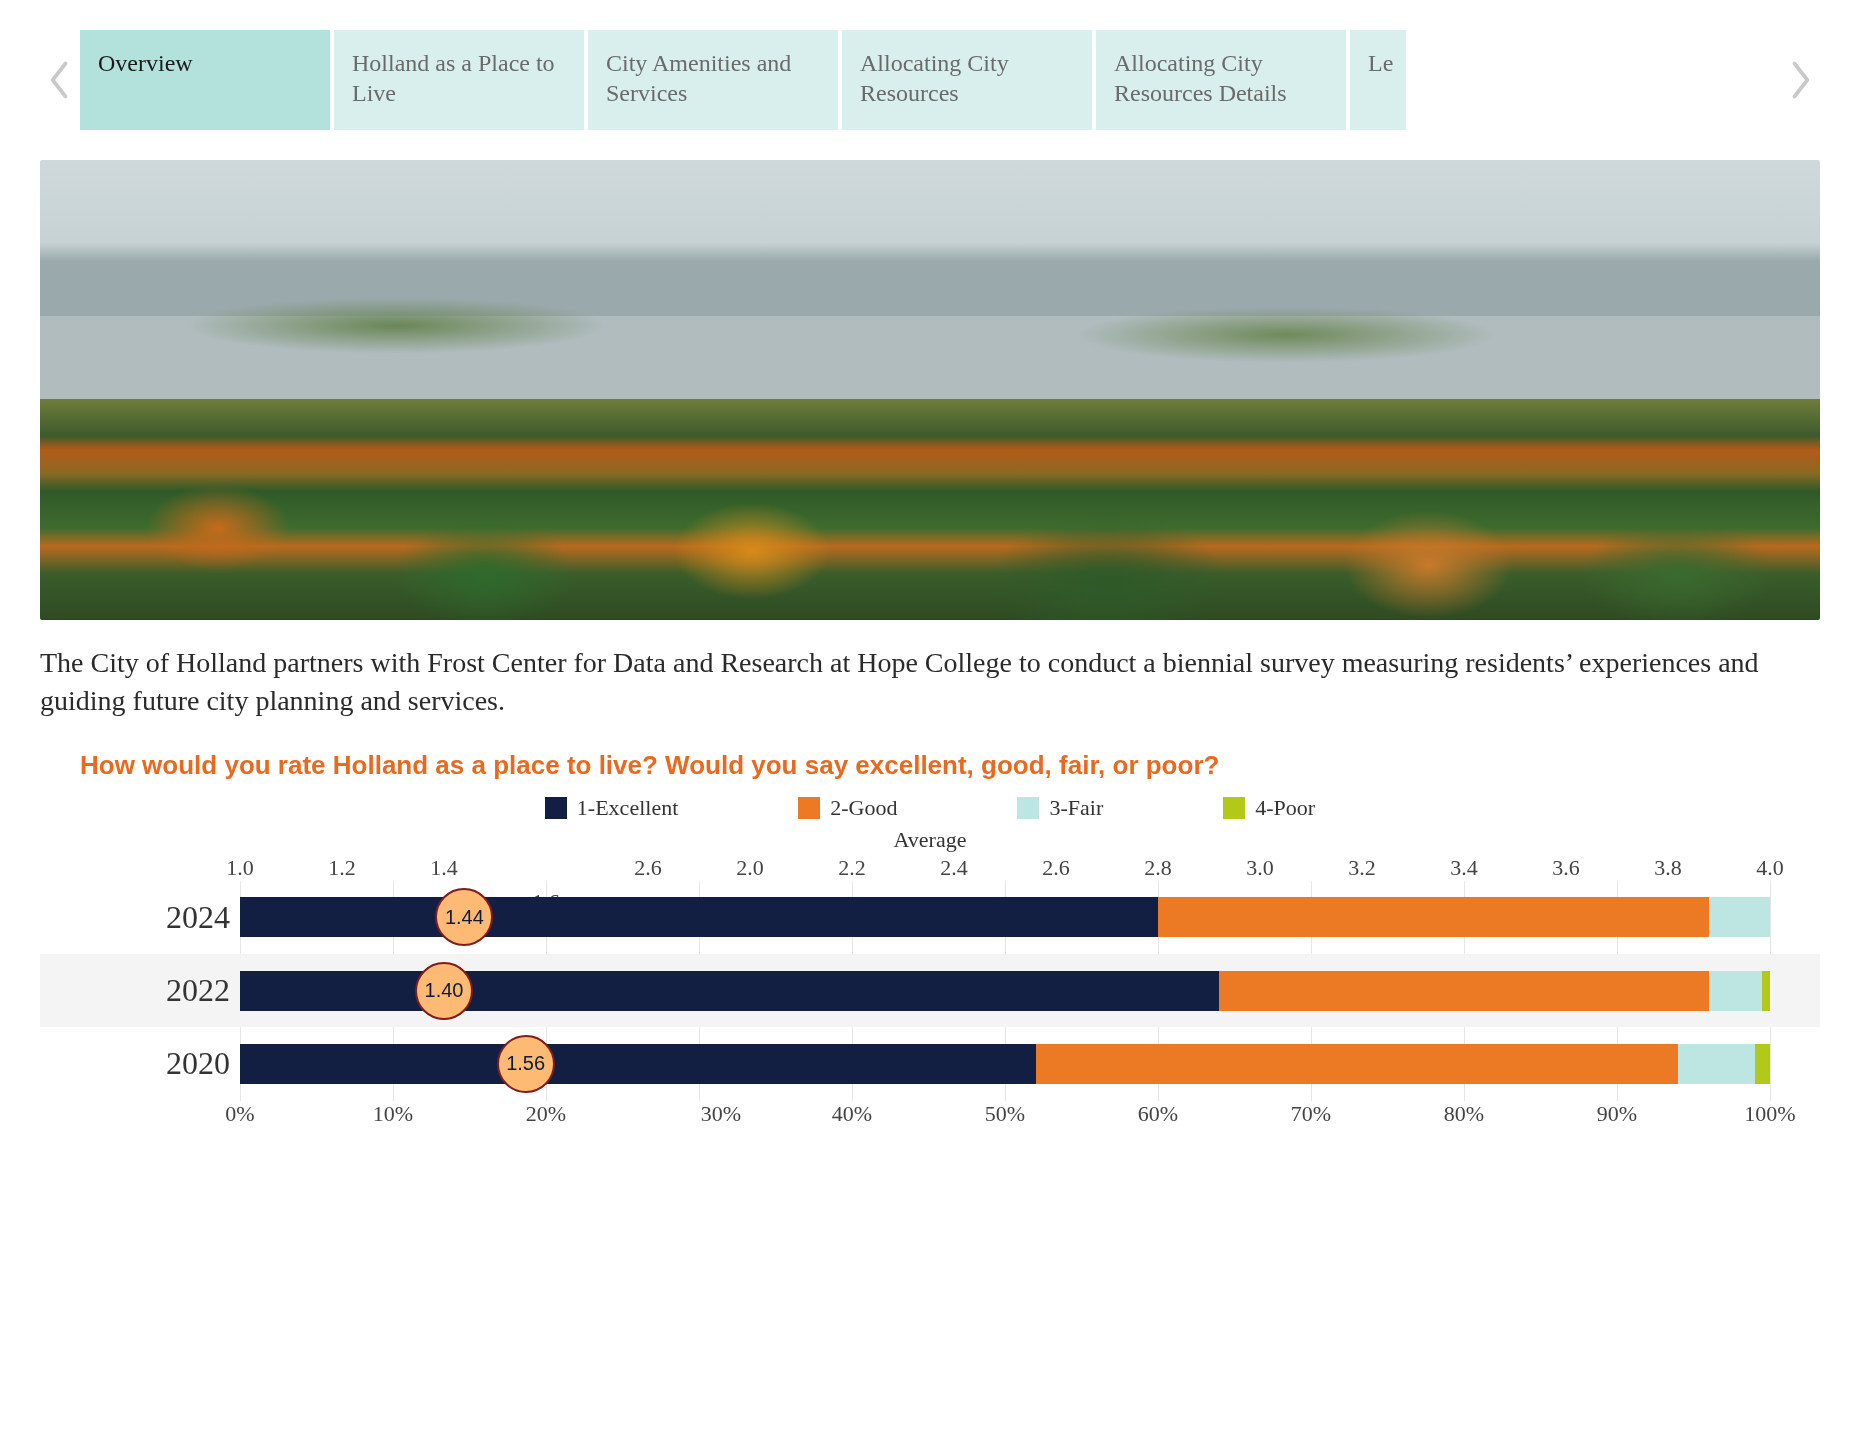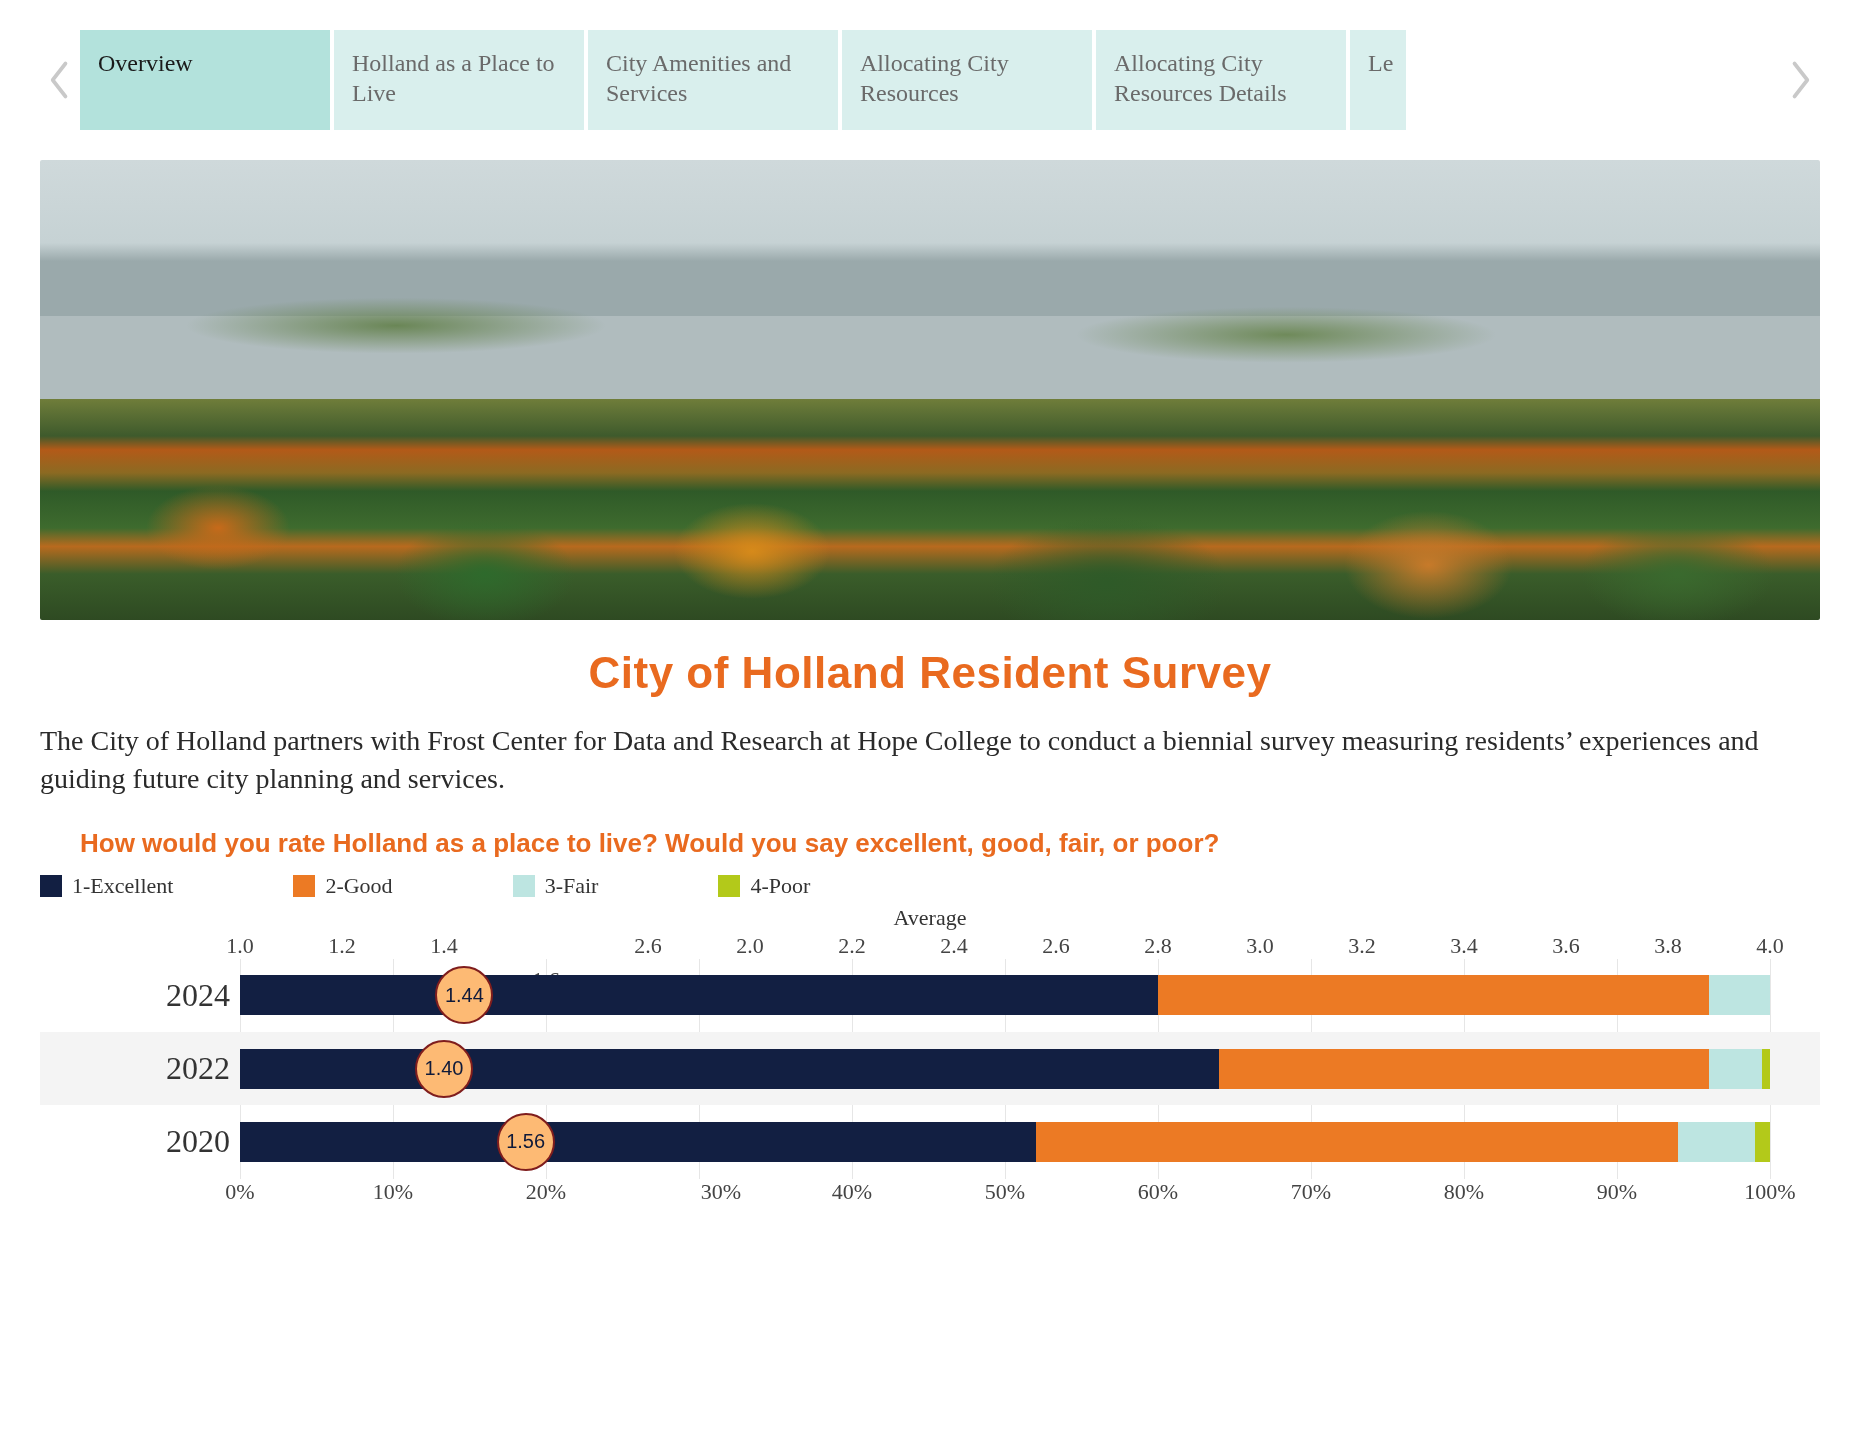--- a/index.html
+++ b/index.html
@@ -98,20 +98,21 @@
   .chart-wrap { margin: 10px 0 0 0; }
   .q-title {
     color: #e96a1f;
     font-family: "Gill Sans", "Segoe UI", Arial, sans-serif;
     font-weight: 700;
     font-size: 26px;
     margin: 10px 0 14px 40px;
   }
   .legend {
     display: flex;
+    justify-content: center;
     gap: 120px;
     font-size: 22px;
     color: #333;
     margin-bottom: 6px;
   }
   .legend .item { display: flex; align-items: center; gap: 10px; }
   .swatch { width: 22px; height: 22px; display: inline-block; }
 
   .axis-title {
     text-align: center;
@@ -225,21 +226,20 @@
       <svg viewBox="0 0 24 40">
         <polyline points="6,2 20,20 6,38" fill="none" stroke="#c9c9c9" stroke-width="4" stroke-linecap="round" stroke-linejoin="round"></polyline>
       </svg>
     </div>
   </div>
 
   <div class="hero">
     <div class="trees"></div>
   </div>
 
-  <div class="title">City of Holland Resident Survey</div>
   <div class="intro">The City of Holland partners with Frost Center for Data and Research at Hope College to conduct a biennial survey measuring residents’ experiences and guiding future city planning and services.</div>
 
   <div class="chart-wrap">
     <div class="q-title">How would you rate Holland as a place to live? Would you say excellent, good, fair, or poor?</div>
 
     <div class="legend" id="legend">
         <div class="item">
           <span class="swatch" style="background: rgb(18, 31, 66);"></span>
           <span>1-Excellent</span>
         </div>

